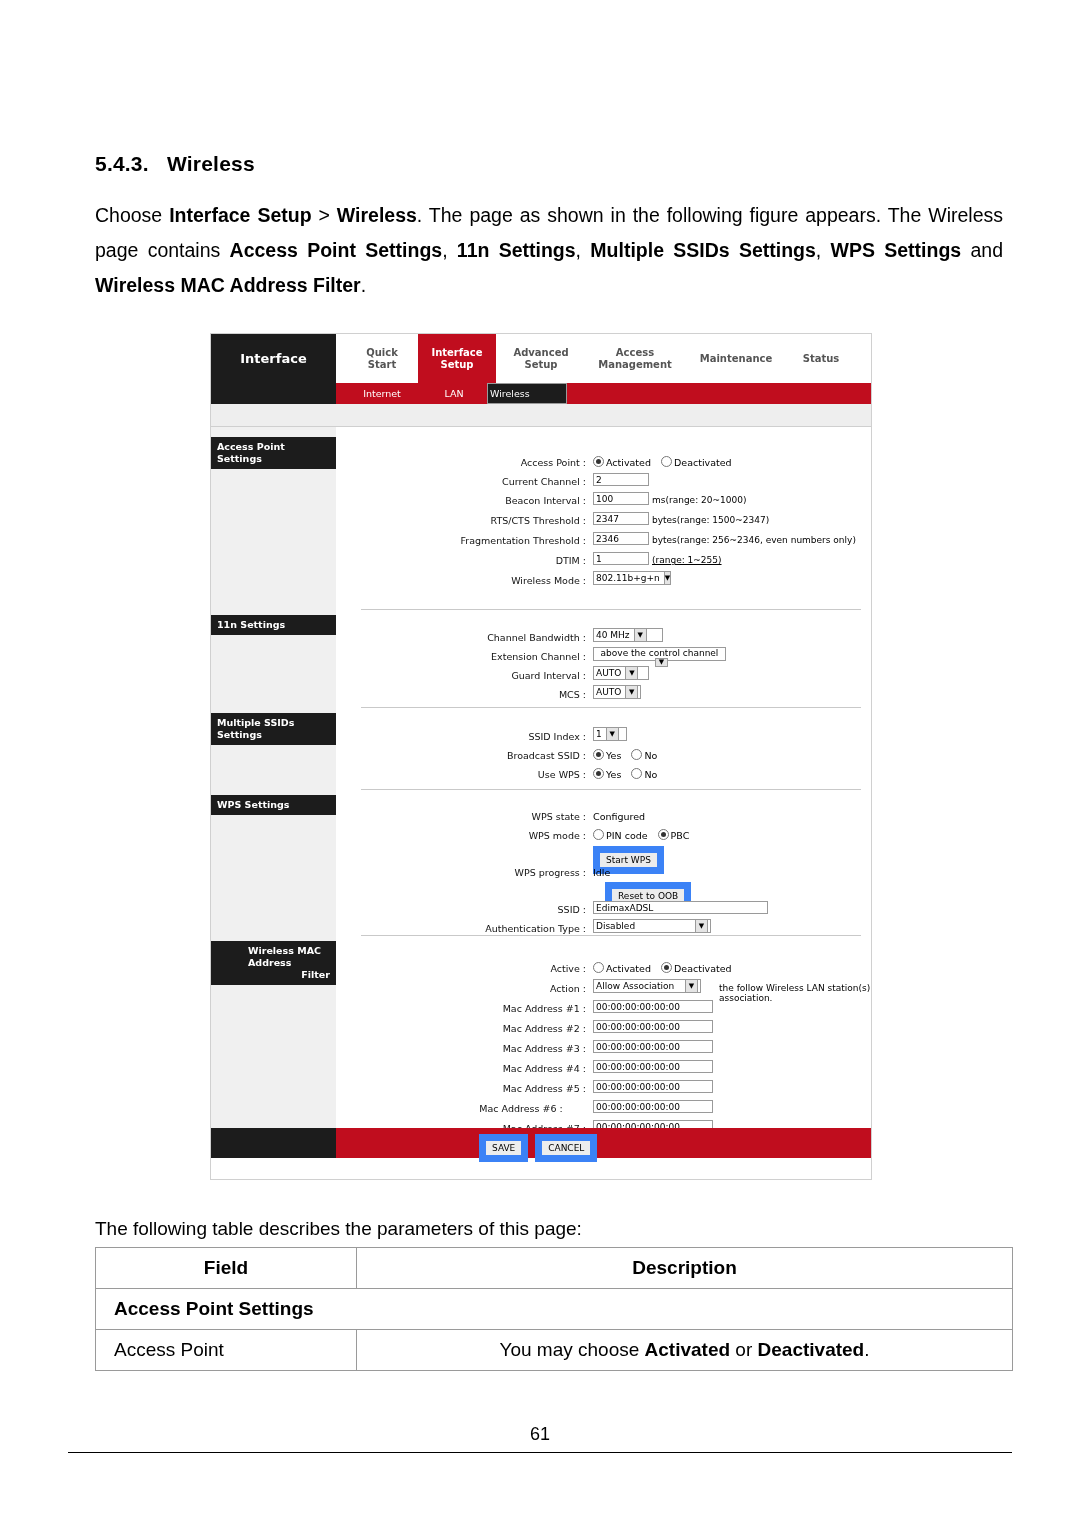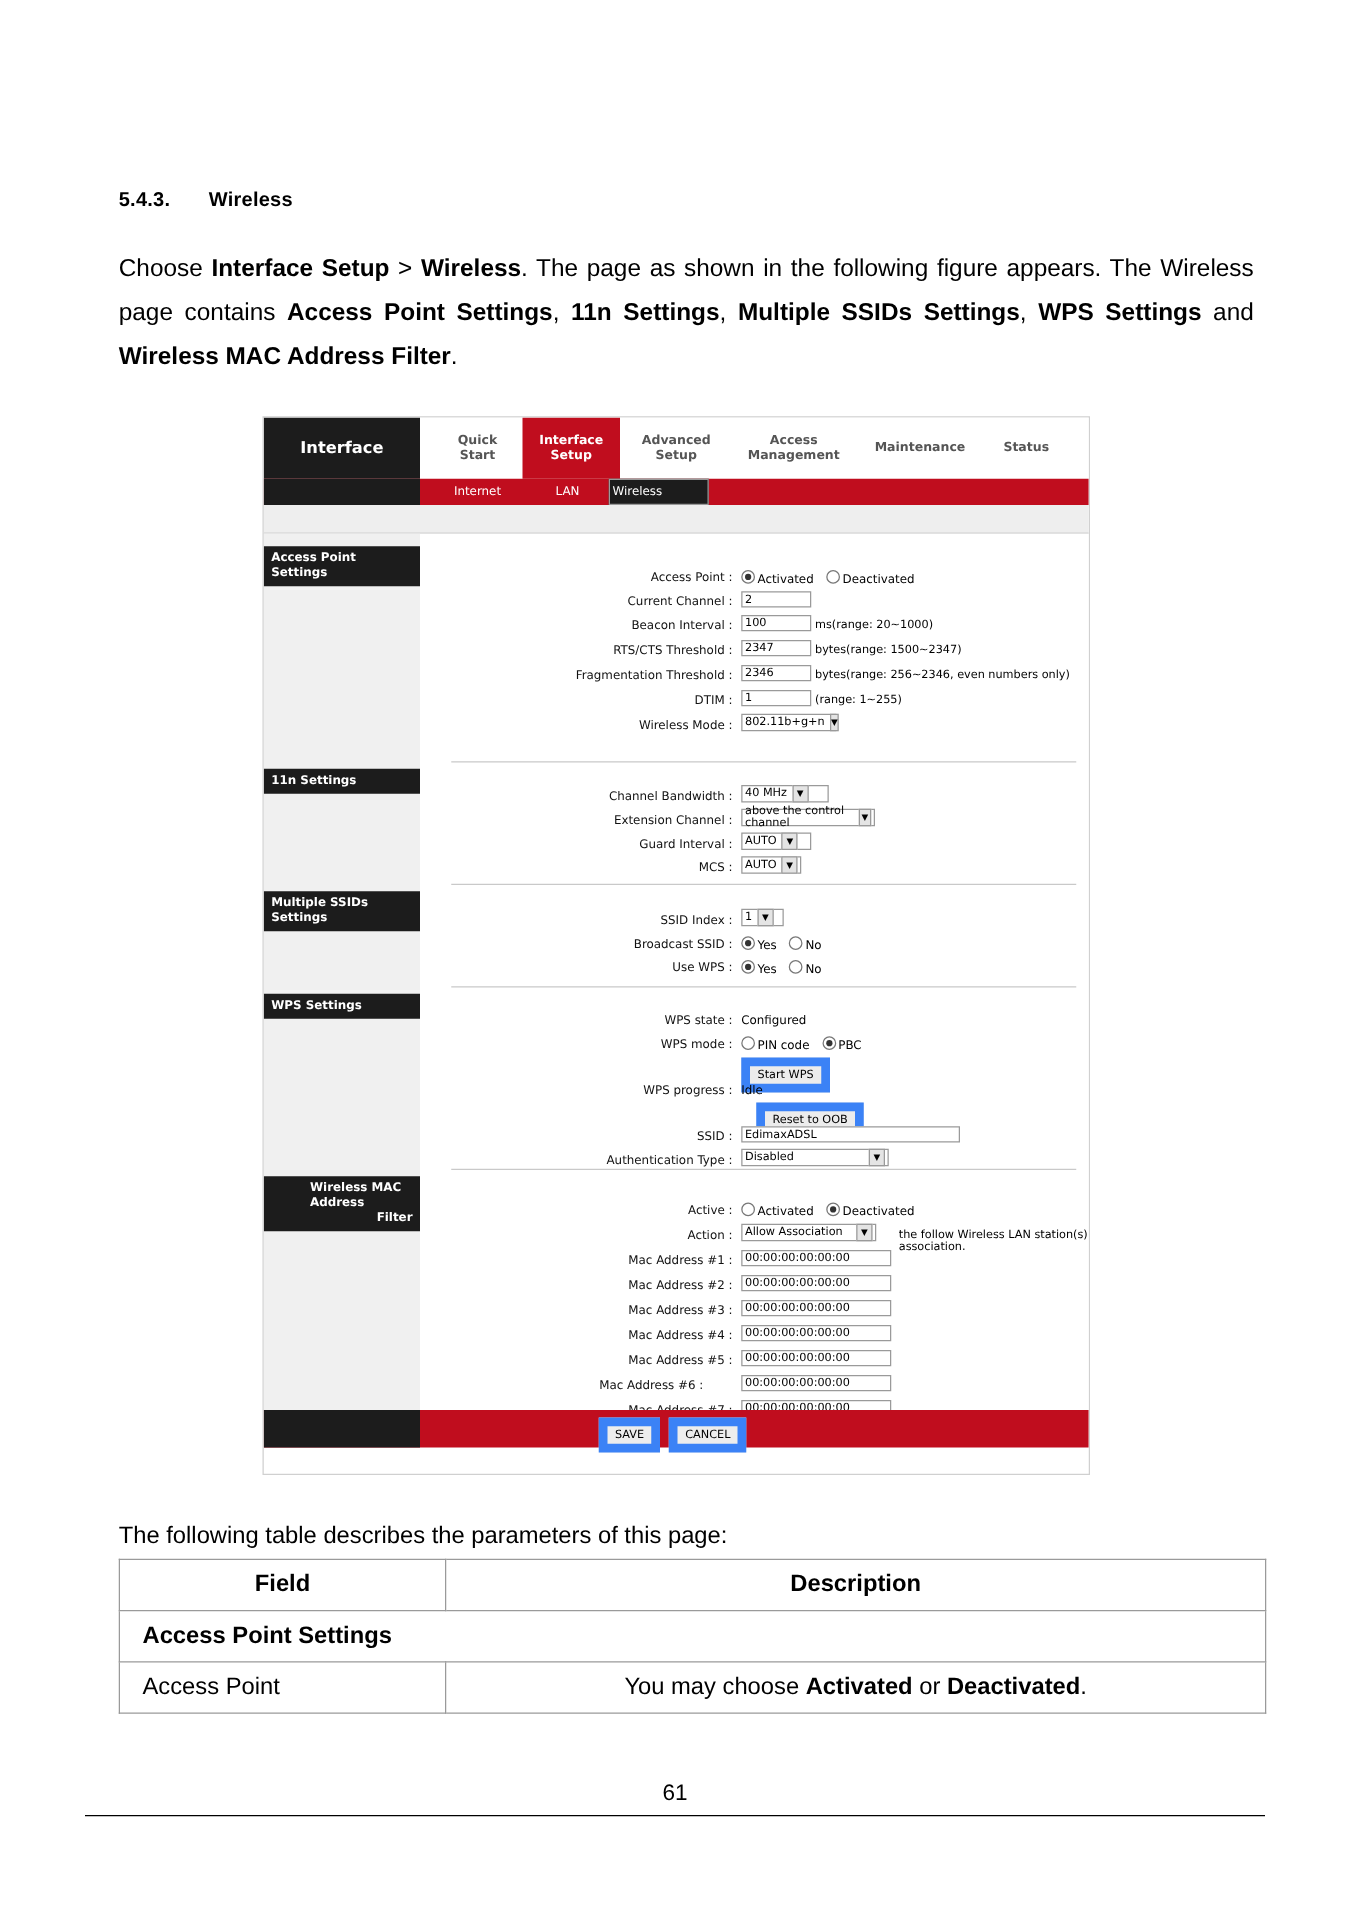--- a/index.html
+++ b/index.html
@@ -8,21 +8,21 @@
     background:#ffffff;
     font-family:"Liberation Sans", sans-serif;
     color:#000;
     position:relative;
   }
   .page { position:relative; width:1080px; height:1527px; }
 
   
   .heading {
     position:absolute; left:95px; top:152px;
-    font-size:16px; font-weight:bold; letter-spacing:.2px;
+    font-size:21px; font-weight:bold; letter-spacing:.2px;
   }
   .heading .num { display:inline-block; width:72px; }
 
   .para {
     position:absolute; left:95px; top:198px; width:908px;
     font-size:19.5px; line-height:35px;
     text-align:justify; text-justify:inter-word;
   }
   .para b { font-weight:bold; }
 
@@ -237,36 +237,36 @@
       <div class="flabel" style="left:230px; top:88px; width:145px;">RTS/CTS Threshold :</div>
       <input class="txt" style="position: absolute; left: 382px; top: 85px; width: 56px;" value="2347">
       <div class="fval unit" style="left:441px; top:88px;">bytes(range: 1500~2347)</div>
 
       <div class="flabel" style="left:210px; top:108px; width:165px;">Fragmentation Threshold :</div>
       <input class="txt" style="position: absolute; left: 382px; top: 105px; width: 56px;" value="2346">
       <div class="fval unit" style="left:441px; top:108px;">bytes(range: 256~2346, even numbers only)</div>
 
       <div class="flabel" style="left:230px; top:128px; width:145px;">DTIM :</div>
       <input class="txt" style="position: absolute; left: 382px; top: 125px; width: 56px;" value="1">
-      <div class="fval unit" style="left:441px; top:128px;">(range: 1~255)</div>
+      <div class="fval unit" style="left:441px; top:128px;text-decoration:underline;">(range: 1~255)</div>
 
       <div class="flabel" style="left:230px; top:148px; width:145px;">Wireless Mode :</div>
       <div class="sel" style="position:absolute; left:382px; top:144px; width:76px;">
         <span>802.11b+g+n</span>
         <span class="arrow">▼</span>
       </div>
 
       <div class="flabel" style="left:225px; top:205px; width:150px;">Channel Bandwidth :</div>
       <div class="sel" style="position:absolute; left:382px; top:201px; width:70px;">
         <span>40 MHz</span>
         <span class="arrow">▼</span>
       </div>
 
       <div class="flabel" style="left:225px; top:224px; width:150px;">Extension Channel :</div>
-      <div class="sel" style="position:absolute; left:382px; top:220px; width:107px;">
+      <div class="sel" style="position:absolute; left:382px; top:220px; width:133px;flex-direction:column;">
         <span>above the control channel</span>
         <span class="arrow">▼</span>
       </div>
 
       <div class="flabel" style="left:225px; top:243px; width:150px;">Guard Interval :</div>
       <div class="sel" style="position:absolute; left:382px; top:239px; width:56px;">
         <span>AUTO</span>
         <span class="arrow">▼</span>
       </div>
 

